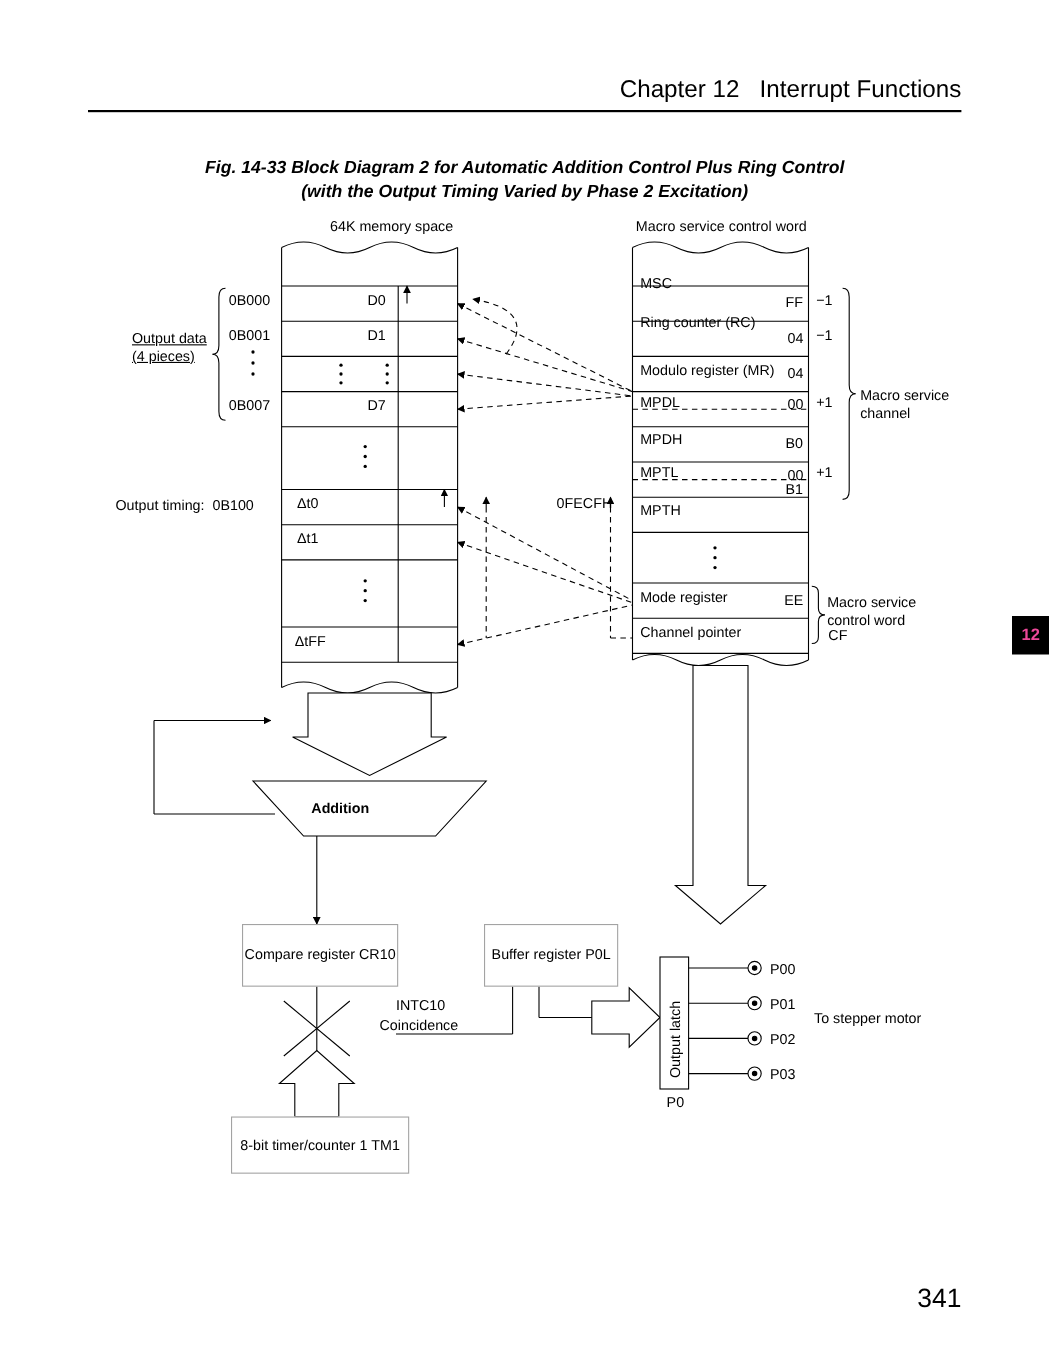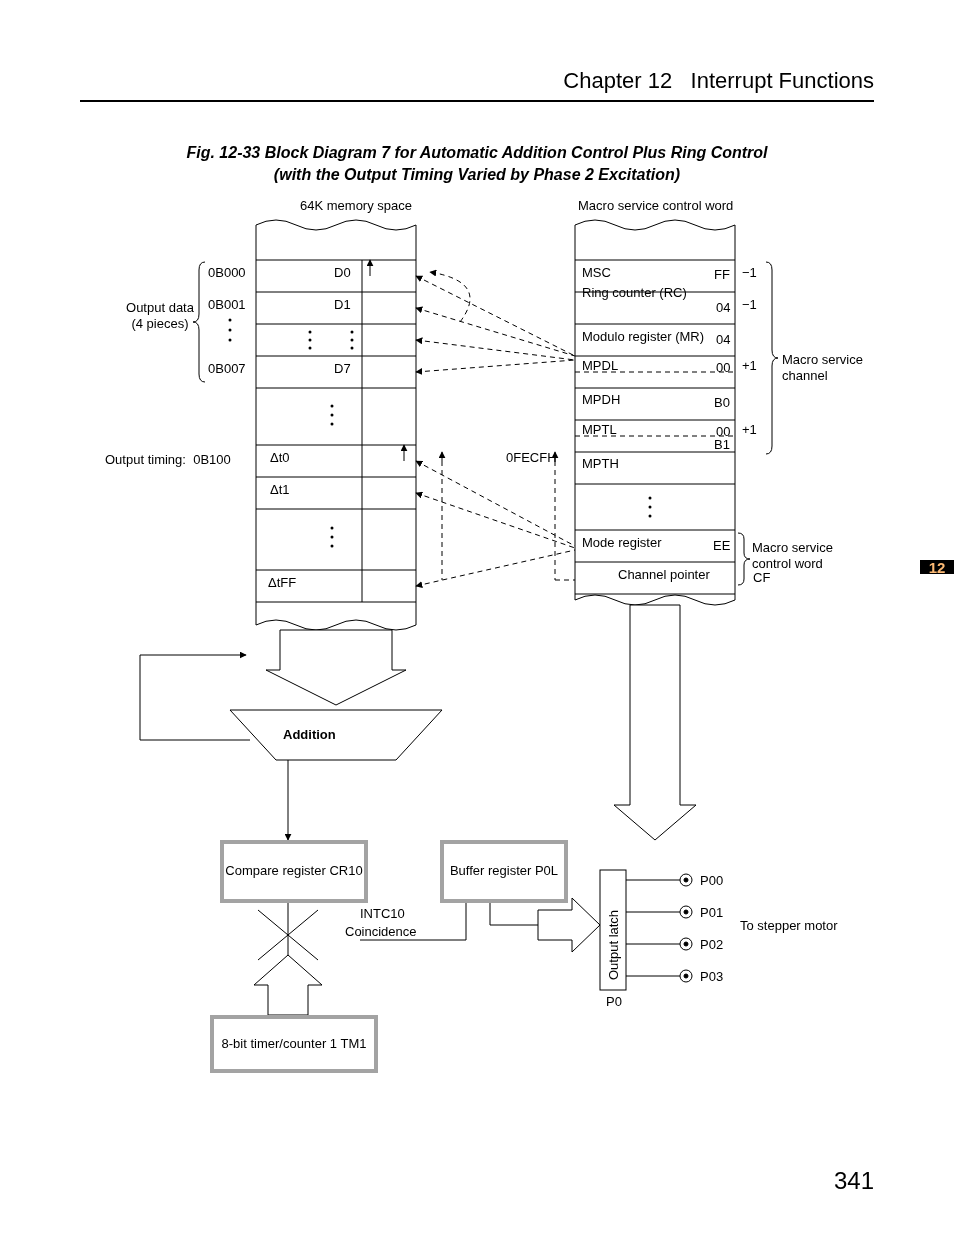--- a/index.html
+++ b/index.html
@@ -1,37 +1,37 @@
 <!DOCTYPE html>
 <html><head>
 <meta charset="utf-8">
 <style>
   html,body{margin:0;padding:0;background:#fff;font-family:Helvetica,Arial,sans-serif;color:#000;}
   .page{position:relative;width:954px;height:1235px;}
   .hdr{position:absolute;top:68px;right:80px;font-size:22px;}
   .hdr-rule{position:absolute;top:100px;left:80px;width:794px;border-top:2px solid #000;}
   .fig-cap{position:absolute;top:142px;left:0;width:954px;text-align:center;font-size:16px;font-style:italic;font-weight:bold;line-height:1.35;}
   .page-num{position:absolute;bottom:40px;right:80px;font-size:24px;}
-  .side-tab{position:absolute;top:560px;right:0;width:34px;height:14px;background:#000;color:#fdba74;font-weight:bold;font-size:15px;display:flex;align-items:center;justify-content:center;}
+  .side-tab{position:absolute;top:560px;right:0;width:34px;height:35px;background:#000;color:#ec4899;font-weight:bold;font-size:15px;display:flex;align-items:center;justify-content:center;}
   .lbl{position:absolute;font-size:13px;line-height:1.2;white-space:pre;}
-  .box{position:absolute;border:4px solid #a3a3a3;background:#fff;font-size:13px;text-align:center;display:flex;flex-direction:column;align-items:center;justify-content:center;line-height:1.25;}
+  .box{position:absolute;border:1px solid #a3a3a3;background:#fff;font-size:13px;text-align:center;display:flex;flex-direction:column;align-items:center;justify-content:center;line-height:1.25;}
   svg{position:absolute;top:0;left:0;}
 </style>
 </head>
 <body>
 
 <div class="page">
   <div class="hdr">
     <span>Chapter 12</span>&nbsp;&nbsp;
     <span>Interrupt Functions</span>
   </div>
   <div class="hdr-rule"></div>
 
   <div class="fig-cap">
-    <div>Fig. 12-33   Block Diagram 7 for Automatic Addition Control Plus Ring Control</div>
+    <div>Fig. 14-33   Block Diagram 2 for Automatic Addition Control Plus Ring Control</div>
     <div>(with the Output Timing Varied by Phase 2 Excitation)</div>
   </div>
 
   <div class="side-tab">12</div>
   <div class="page-num">341</div>
 
   <svg width="954" height="1235">
     <defs>
       <marker id="ah" viewBox="0 0 10 10" refX="9" refY="5" markerWidth="7" markerHeight="7" orient="auto-start-reverse">
         <path d="M0 0 L10 5 L0 10 z" fill="#000"></path>
@@ -167,38 +167,38 @@
         <circle cx="686" cy="944" r="2" fill="#000"></circle>
       <line x1="626" y1="976" x2="680" y2="976"></line>
         <circle cx="686" cy="976" r="6"></circle>
         <circle cx="686" cy="976" r="2" fill="#000"></circle>
     </g>
   </svg>
 
   <div class="lbl" style="left:300px;top:198px;">64K memory space</div>
   <div class="lbl" style="left:578px;top:198px;">Macro service control word</div>
 
-  <div class="lbl" style="left:120px;top:300px;text-align:center;width:80px;">Output data
+  <div class="lbl" style="left:120px;top:300px;text-align:left;width:80px;text-decoration:underline;">Output data
 (4 pieces)</div>
   <div class="lbl" style="left:105px;top:452px;">Output timing:  0B100</div>
 
   <div class="lbl" style="left:208px;top:265px;">0B000</div>
   <div class="lbl" style="left:208px;top:297px;">0B001</div>
   <div class="lbl" style="left:208px;top:361px;">0B007</div>
 
   <div class="lbl" style="left:334px;top:265px;">D0</div>
   <div class="lbl" style="left:334px;top:297px;">D1</div>
   <div class="lbl" style="left:334px;top:361px;">D7</div>
   <div class="lbl" style="left:270px;top:450px;">Δt0</div>
   <div class="lbl" style="left:270px;top:482px;">Δt1</div>
   <div class="lbl" style="left:268px;top:575px;">ΔtFF</div>
 
   <div class="lbl" style="left:506px;top:450px;">0FECFH</div>
 
-  <div class="lbl" style="left:582px;top:265px;">MSC</div>
+  <div class="lbl" style="left:582px;top:250px;">MSC</div>
   <div class="lbl" style="left:714px;top:267px;">FF</div>
   <div class="lbl" style="left:742px;top:265px;">−1</div>
 
   <div class="lbl" style="left:582px;top:285px;">Ring counter (RC)</div>
   <div class="lbl" style="left:716px;top:300px;">04</div>
   <div class="lbl" style="left:742px;top:297px;">−1</div>
 
   <div class="lbl" style="left:582px;top:329px;">Modulo register (MR)</div>
   <div class="lbl" style="left:716px;top:332px;">04</div>
 
@@ -212,21 +212,21 @@
   <div class="lbl" style="left:582px;top:422px;">MPTL</div>
   <div class="lbl" style="left:716px;top:424px;">00</div>
   <div class="lbl" style="left:742px;top:422px;">+1</div>
 
   <div class="lbl" style="left:582px;top:456px;">MPTH</div>
   <div class="lbl" style="left:714px;top:437px;">B1</div>
 
   <div class="lbl" style="left:582px;top:535px;">Mode register</div>
   <div class="lbl" style="left:713px;top:538px;">EE</div>
 
-  <div class="lbl" style="left:582px;top:567px;margin-left:36px;">Channel pointer</div>
+  <div class="lbl" style="left:582px;top:567px;">Channel pointer</div>
   <div class="lbl" style="left:713px;top:570px;margin-left:40px;">CF</div>
 
   <div class="lbl" style="left:782px;top:352px;">Macro service
 channel</div>
   <div class="lbl" style="left:752px;top:540px;">Macro service
 control word</div>
 
   <div class="lbl" style="left:283px;top:727px;font-weight:bold;">Addition</div>
 
   <div class="box" style="left:220px;top:840px;width:140px;height:55px;">

